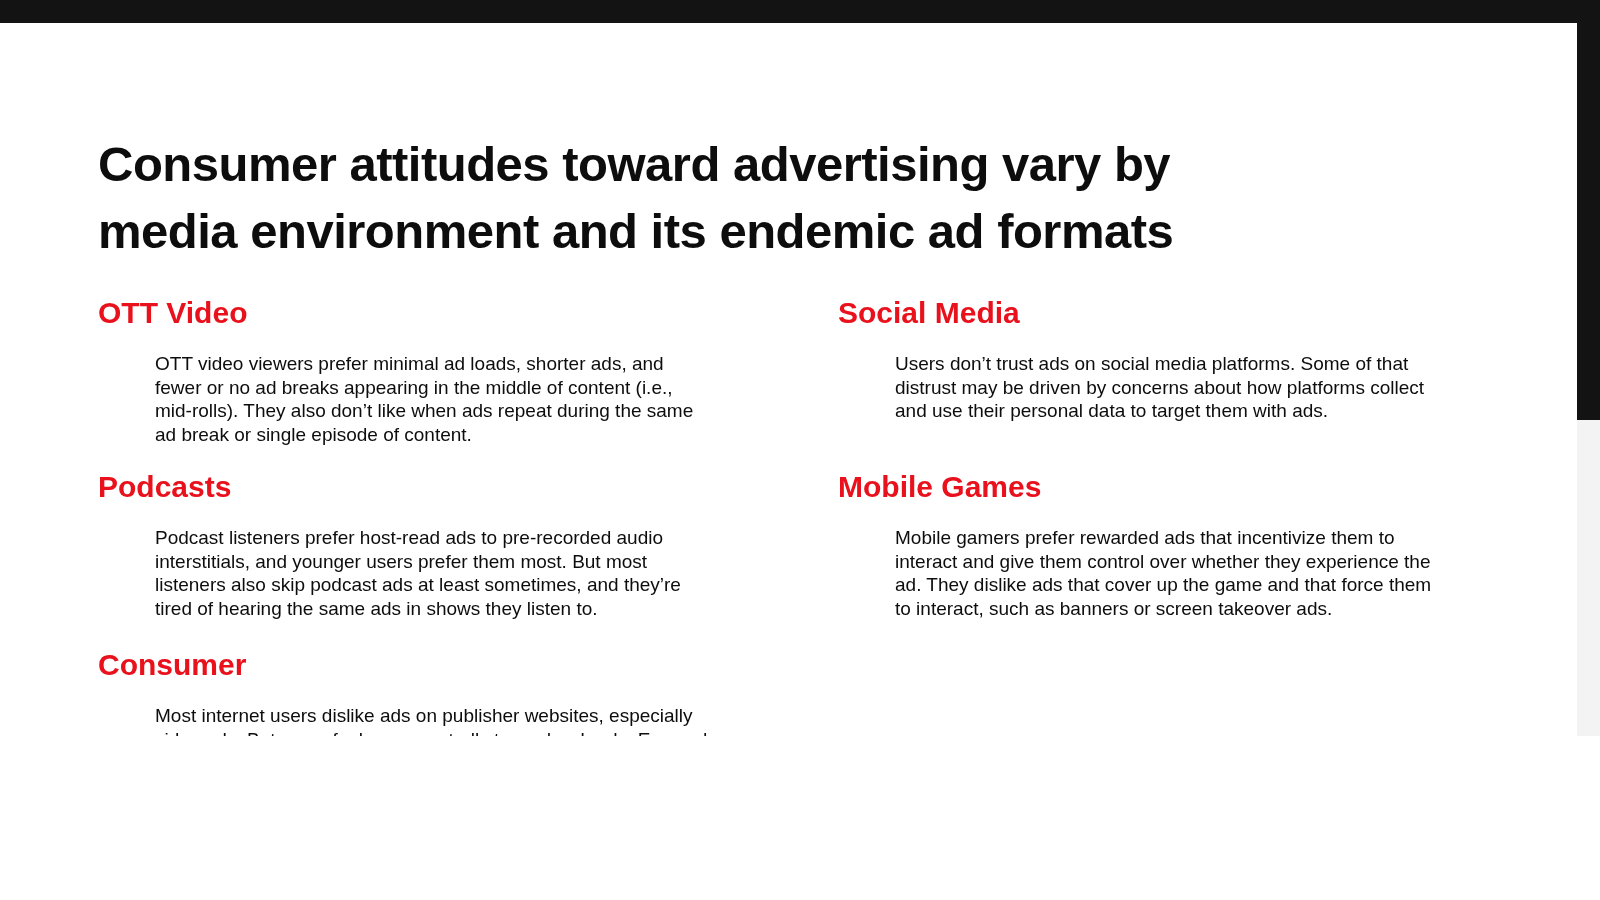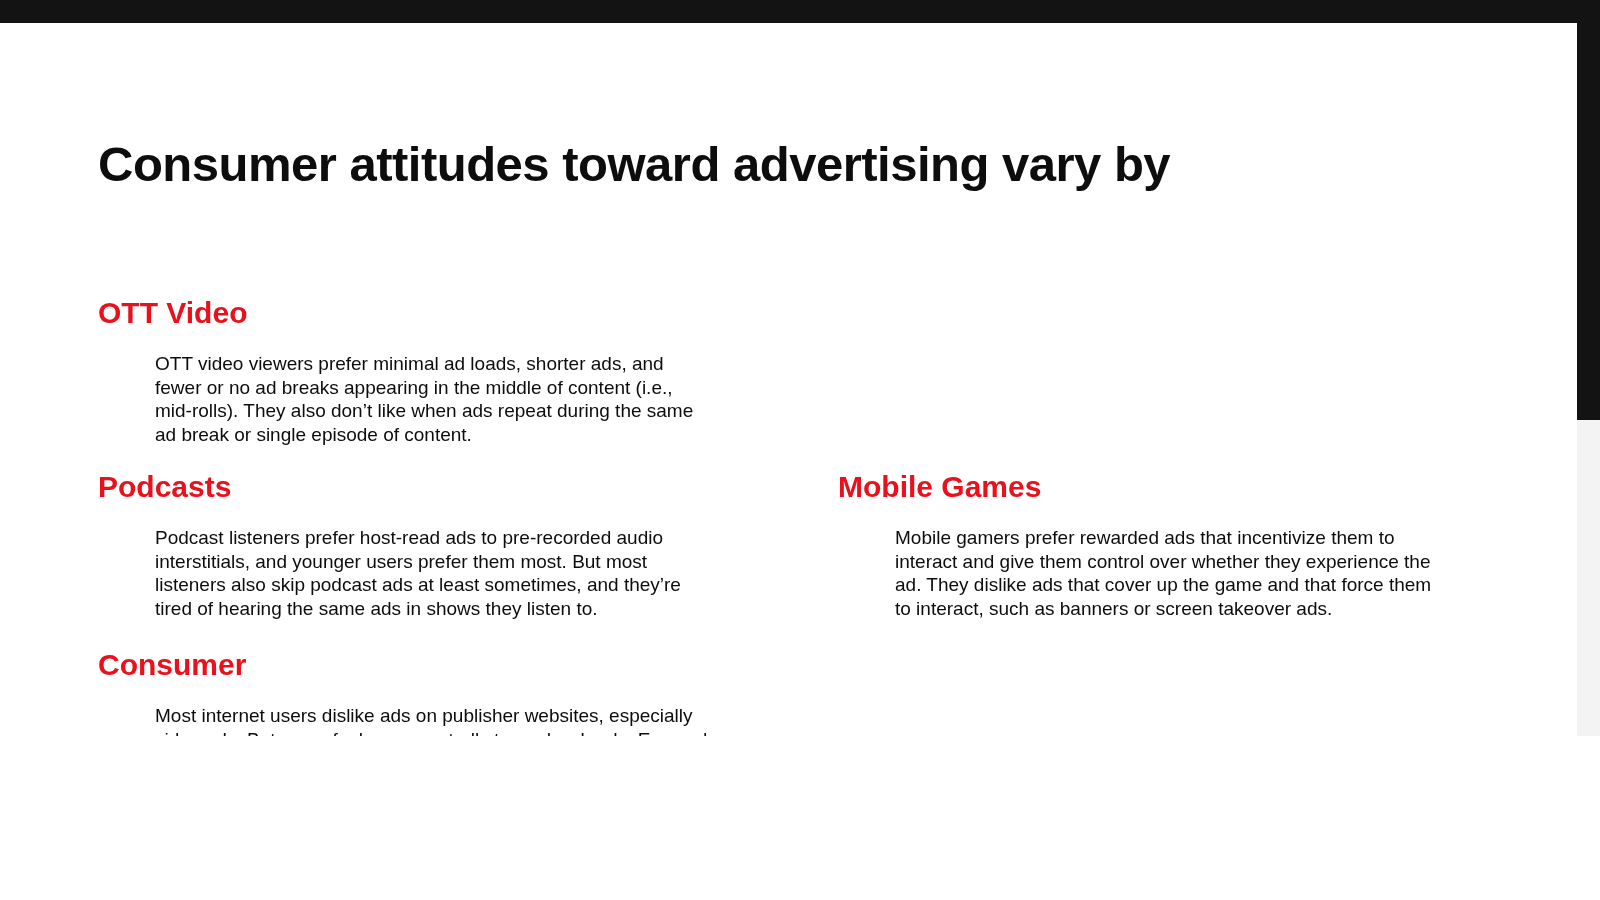--- a/index.html
+++ b/index.html
@@ -83,37 +83,42 @@
 
 <div class="slide">
 
   <div class="top-bar"></div>
   <div class="edge edge-black"></div>
   <div class="edge edge-gray"></div>
   <div class="edge edge-red"></div>
 
   <h1 class="title">
     <span class="tl">Consumer attitudes toward advertising vary by</span>
+    <span class="tl">media environment and its endemic ad formats</span>
   </h1>
 
   <section class="sec col-left row-2">
     <h2 class="sec-h">Podcasts</h2>
     <p class="sec-b">Podcast listeners prefer host-read ads to pre-recorded audio interstitials, and younger users prefer them most. But most listeners also skip podcast ads at least sometimes, and they’re tired of hearing the same ads in shows they listen to.</p>
   </section>
 
   <section class="sec col-left row-1">
     <h2 class="sec-h">OTT Video</h2>
     <p class="sec-b">OTT video viewers prefer minimal ad loads, shorter ads, and fewer or no ad breaks appearing in the middle of content (i.e., mid-rolls). They also don’t like when ads repeat during the same ad break or single episode of content.</p>
   </section>
 
   <section class="sec col-left row-3">
     <h2 class="sec-h">Consumer</h2>
     <p class="sec-b">Most internet users dislike ads on publisher websites, especially video ads. But some feel more neutrally toward web ads. Even ad blocking users say they’d accept some ads if the experience was less intrusive.</p>
   </section>
 
+  <section class="sec col-right row-1">
+    <h2 class="sec-h">Social Media</h2>
+    <p class="sec-b">Users don’t trust ads on social media platforms. Some of that distrust may be driven by concerns about how platforms collect and use their personal data to target them with ads.</p>
+  </section>
 
   <section class="sec col-right row-2">
     <h2 class="sec-h">Mobile Games</h2>
     <p class="sec-b">Mobile gamers prefer rewarded ads that incentivize them to interact and give them control over whether they experience the ad. They dislike ads that cover up the game and that force them to interact, such as banners or screen takeover ads.</p>
   </section>
 
   <div class="footer">
     <div class="insider">
       <div class="insider-line1">INSIDER</div>
       <div class="insider-line2">INTELLIGENCE</div>

